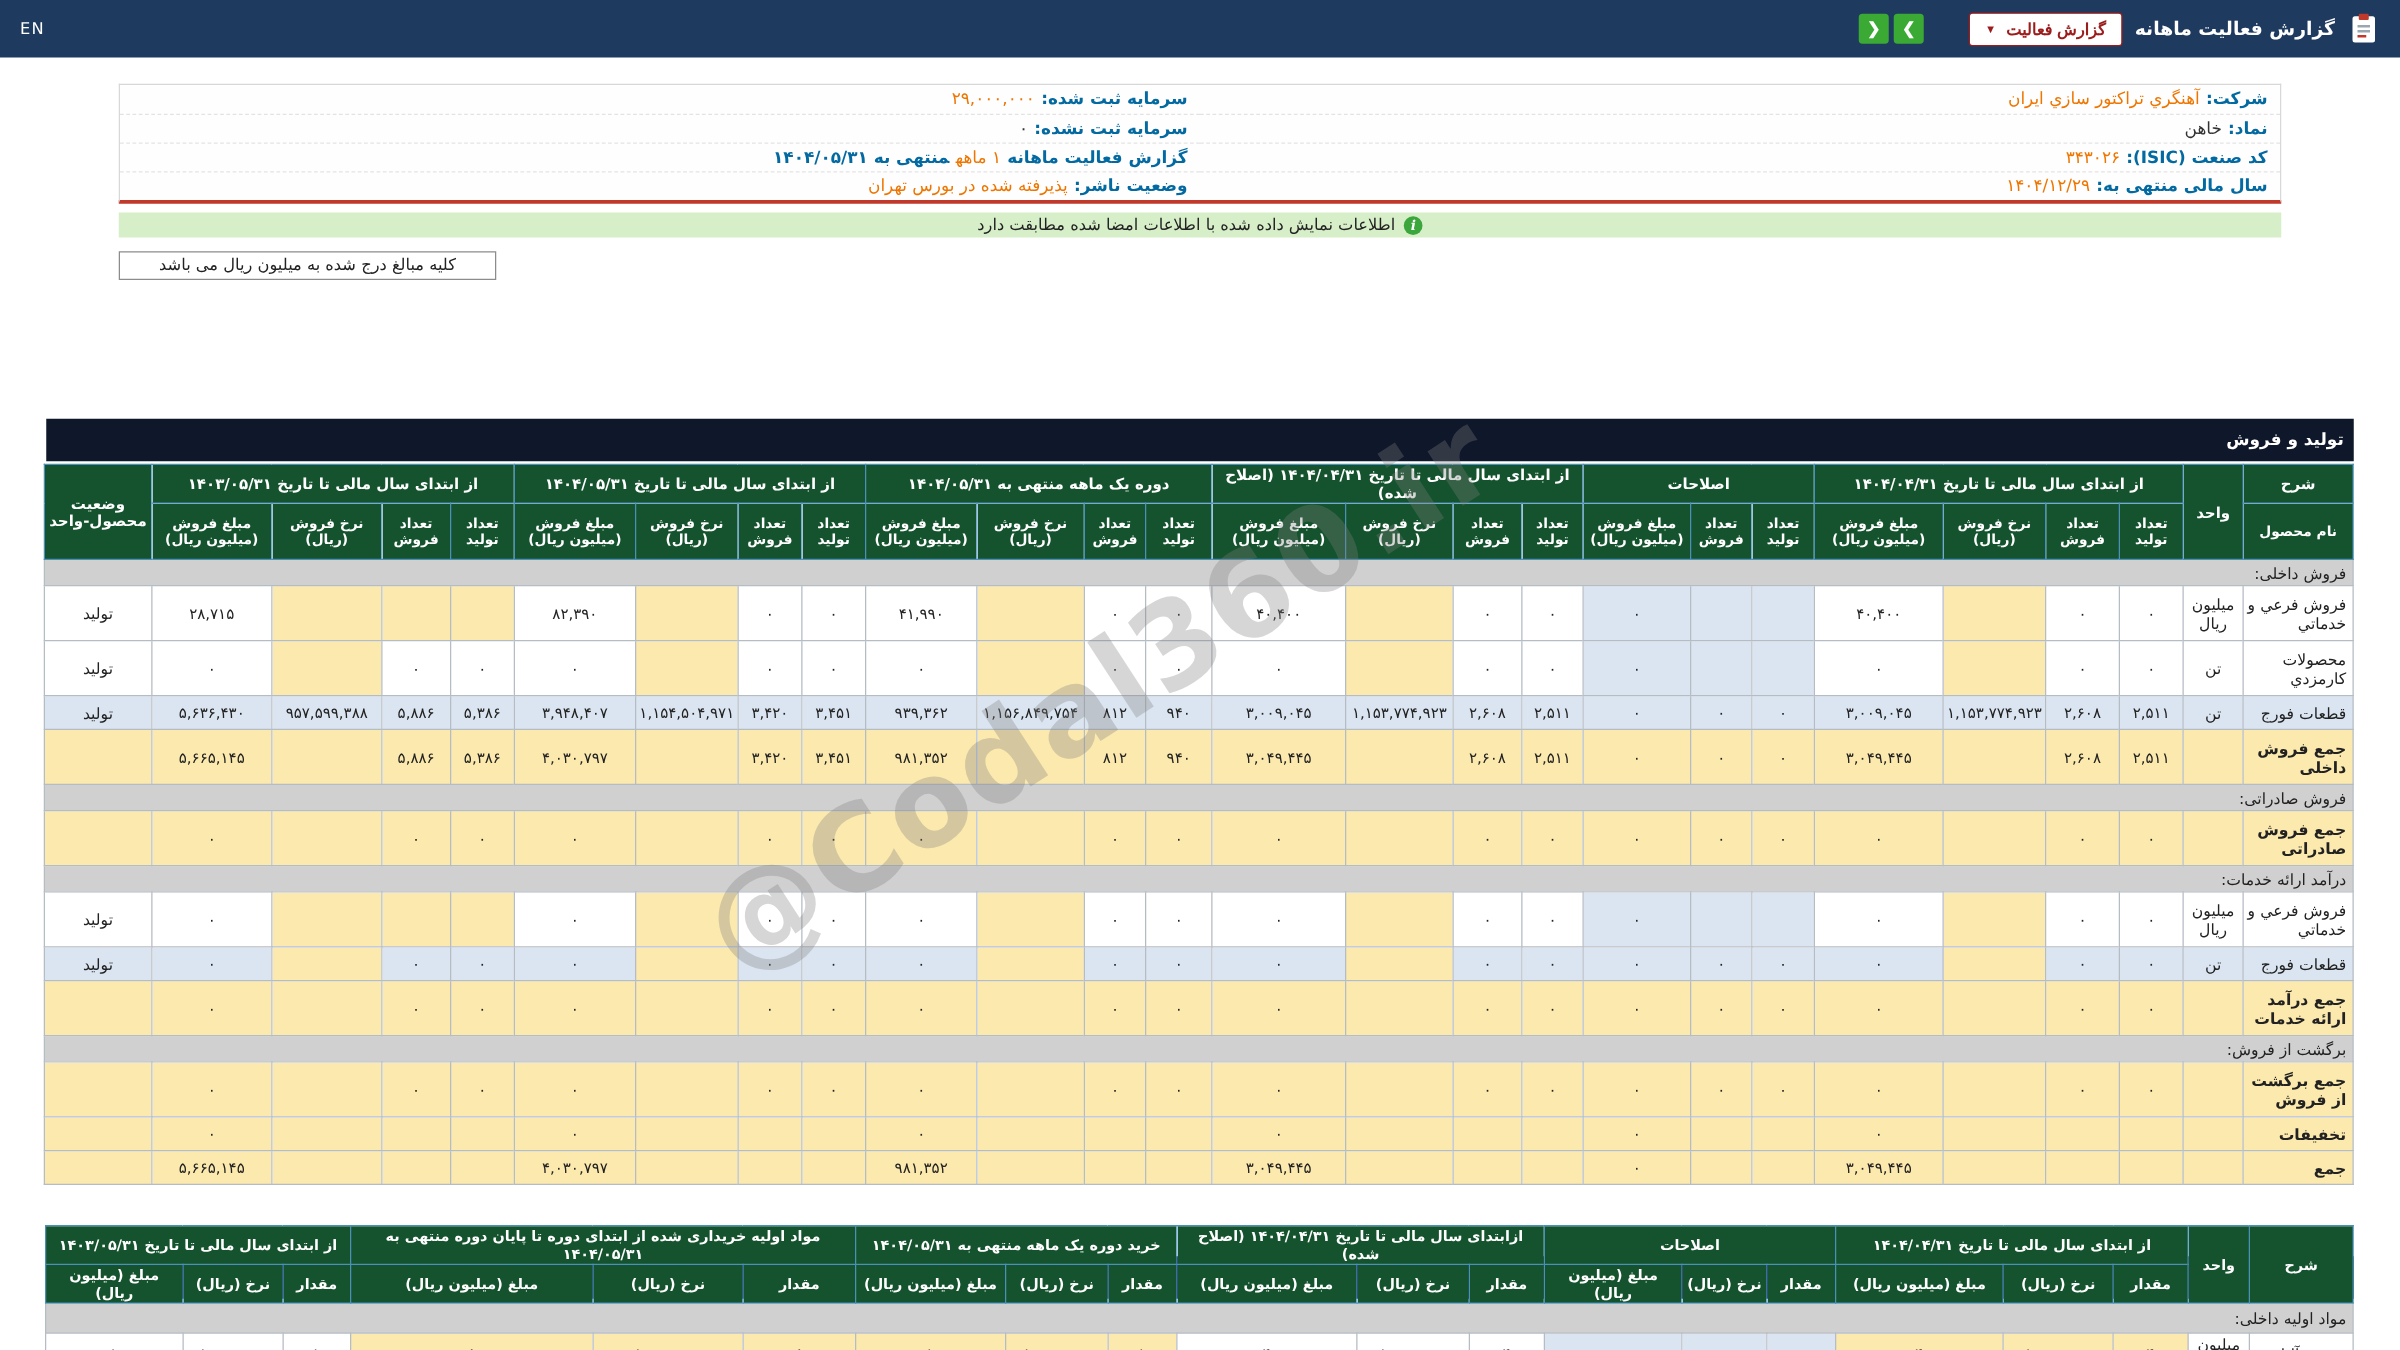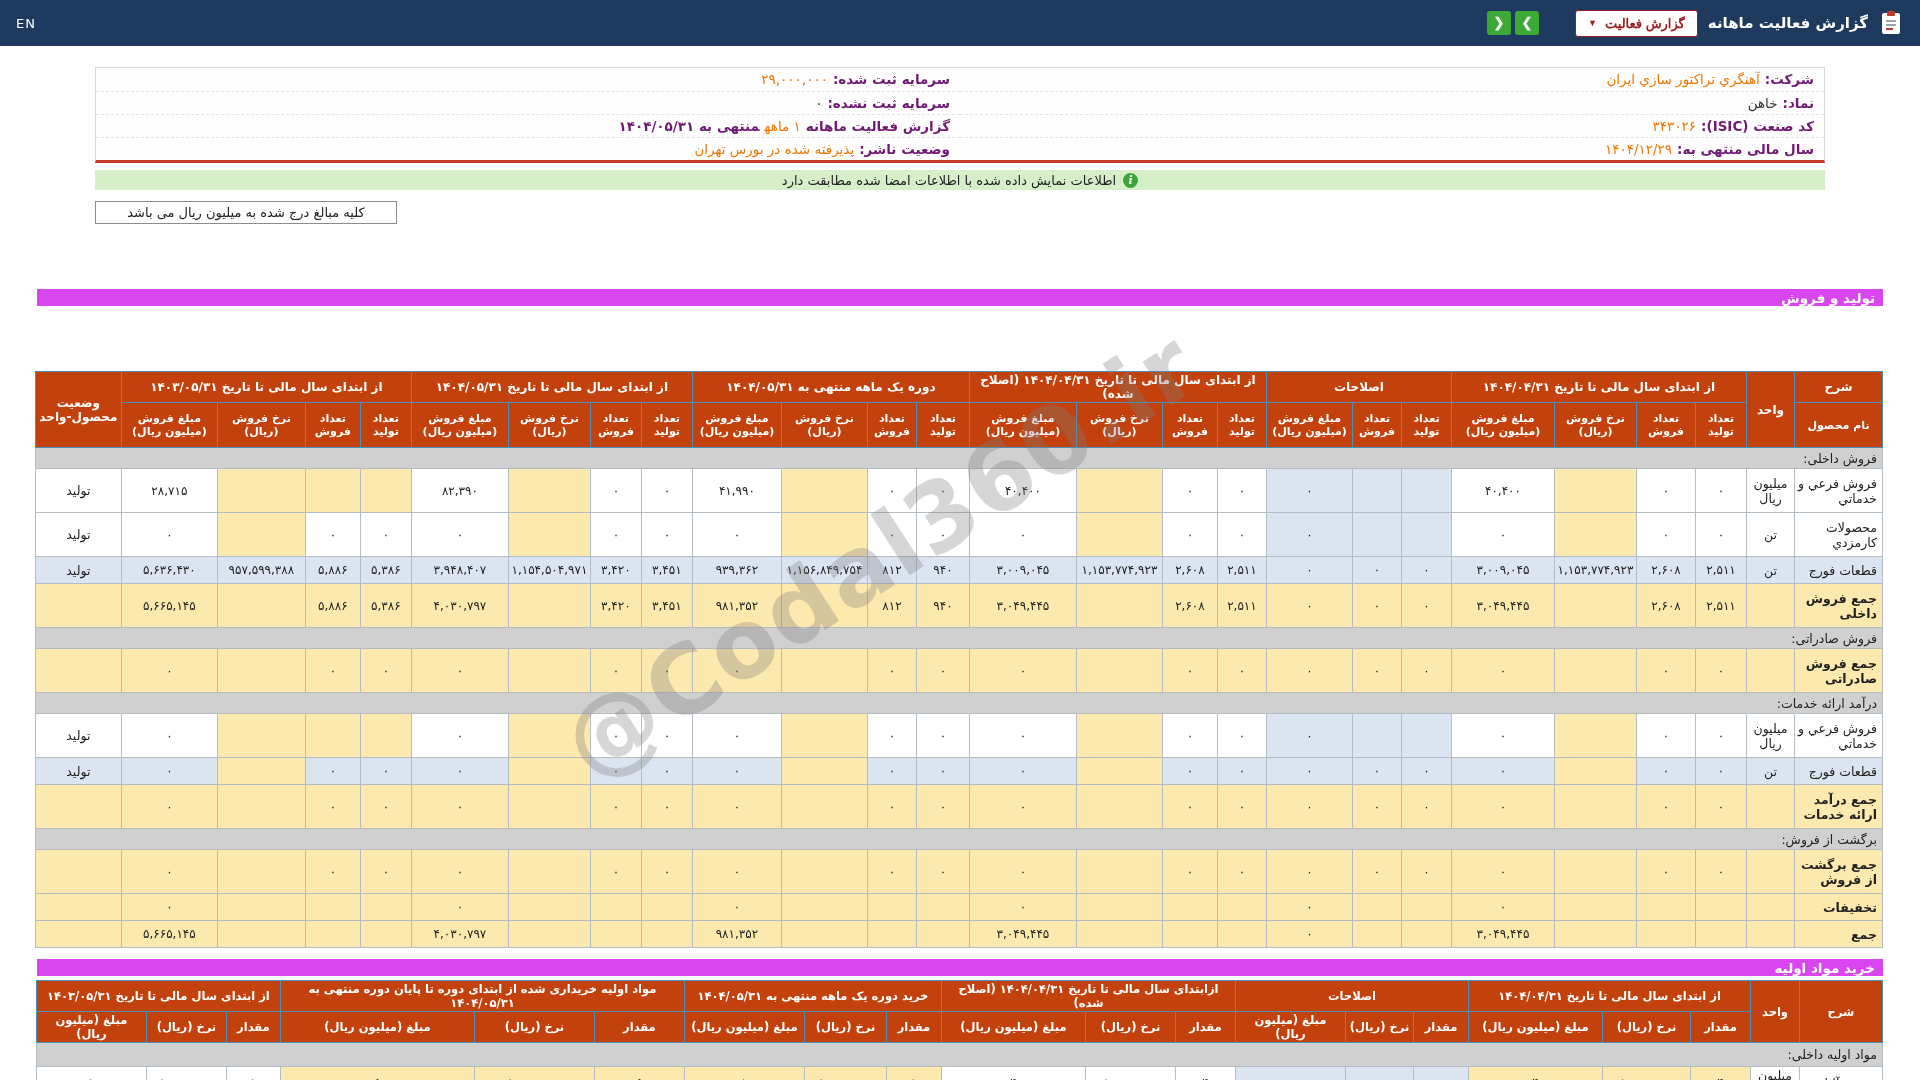--- a/index.html
+++ b/index.html
@@ -20,51 +20,51 @@
     font-size:13px;font-weight:bold;cursor:pointer;line-height:22px;text-align:center;padding:0;}
   .en-link{color:#fff;font-size:13px;text-decoration:none;letter-spacing:1px;cursor:pointer;}
   .report-icon svg{display:block;}
 
   
   .info-panel{position:absolute;top:67px;right:95px;left:95px;border:1px solid #d8d8d8;
     border-bottom:3px solid #c0392b;background:#fefefe;}
   .info-table{width:100%;border-collapse:collapse;}
   .info-table td{width:50%;padding:2px 10px;font-size:13.5px;border-bottom:1px dashed #e3e3e3;height:23px;}
   .info-table tr:last-child td{border-bottom:none;text-align:right;}
-  .ilabel{color:#701a75;font-weight:bold;margin-top:28px;}
+  .ilabel{color:#0369a1;font-weight:bold;margin-top:28px;}
   .ival{margin:0 5px;}
   .ival.orange{color:#ee7600;}
   .ival.dark{color:#333;}
 
   
   .notice-bar{position:absolute;top:170px;right:95px;left:95px;height:20px;background:#d7efc8;
     display:flex;align-items:center;justify-content:center;gap:7px;}
   .notice-icon{width:15px;height:15px;border-radius:50%;background:#3ba63b;color:#fff;font-size:11px;
     font-weight:bold;font-style:italic;display:inline-flex;align-items:center;justify-content:center;
     font-family:"DejaVu Serif",serif;flex:0 0 15px;}
   .notice-text{font-size:13px;color:#222;}
 
   
   .unit-note{position:absolute;top:201px;left:95px;width:302px;height:23px;border:1px solid #8c8c8c;
     background:#fff;font-size:13px;color:#222;display:flex;align-items:center;justify-content:center;}
 
   
-  .sec-bar{position:absolute;right:37px;left:37px;height:17px;background:#d946ef;color:#fff;
-    font-size:13.5px;font-weight:bold;display:flex;align-items:center;padding:0 8px;}
+  .sec-bar{position:absolute;right:37px;left:37px;height:34px;background:#0f172a;color:#fff;
+    font-size:13.5px;font-weight:bold;display:flex;align-items:center;padding:0 8px;margin-top:46px;}
   .sales-bar{top:289px;}
   .purchase-bar{top:959px;}
   .sub-bar{position:absolute;top:310px;right:37px;left:37px;height:27px;border:1px solid #dcdcdc;
     background:#fff;font-size:13px;font-weight:bold;color:#222;display:flex;align-items:center;padding:0 8px;}
 
   
   .data-table{position:absolute;right:37px;width:1846px;border-collapse:collapse;table-layout:fixed;
     border:1px solid #9fa8b0;}
   #sales-table{top:371px;}
   #purchase-table{top:980px;}
-  .data-table th{background:#c2410c;color:#fff;border:1px solid #4a90b8;font-weight:bold;
+  .data-table th{background:#14532d;color:#fff;border:1px solid #4a90b8;font-weight:bold;
     padding:1px 2px;text-align:center;vertical-align:middle;overflow:hidden;}
   #sales-table thead tr:first-child{height:22px;}
   #sales-table thead tr:last-child{height:45px;}
   #sales-table thead tr:first-child th{font-size:12px;}
   #sales-table thead tr:last-child th{font-size:11px;}
   #purchase-table thead tr:first-child{height:30px;}
   #purchase-table thead tr:last-child{height:26px;}
   #purchase-table thead th{font-size:11.5px;}
   .data-table td{border:1px solid #b4bcc4;font-size:12.5px;color:#222;text-align:center;
     vertical-align:middle;padding:1px 2px;overflow:hidden;}

